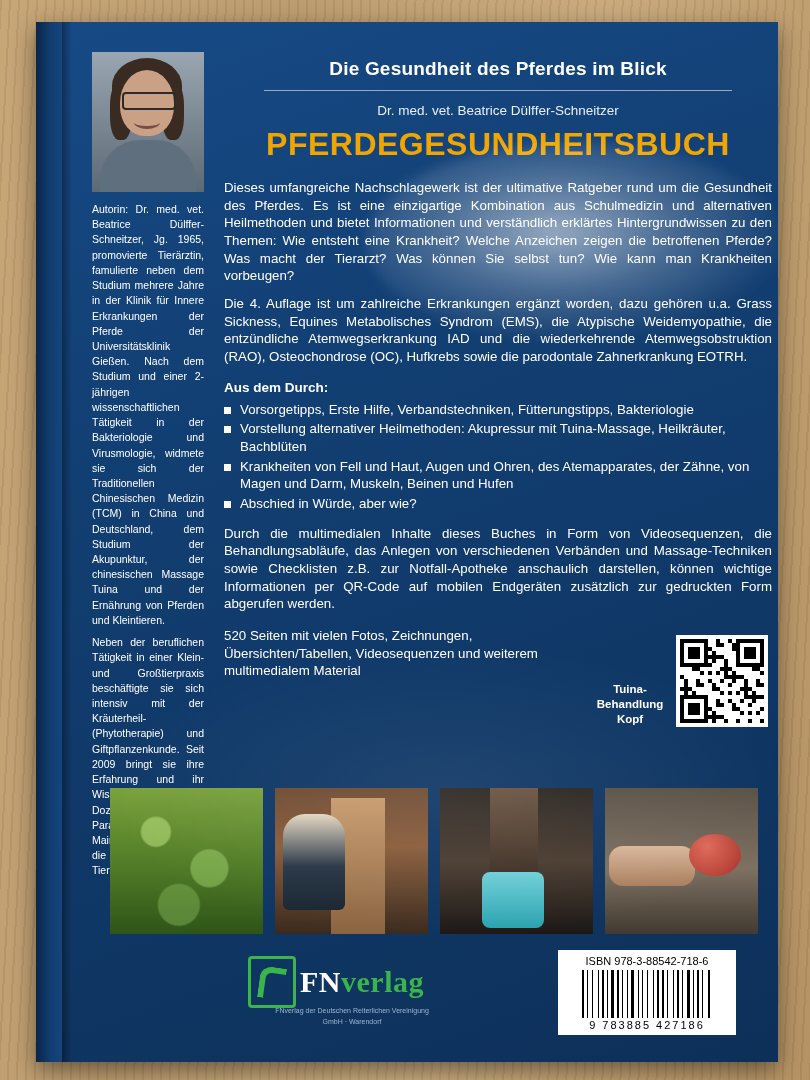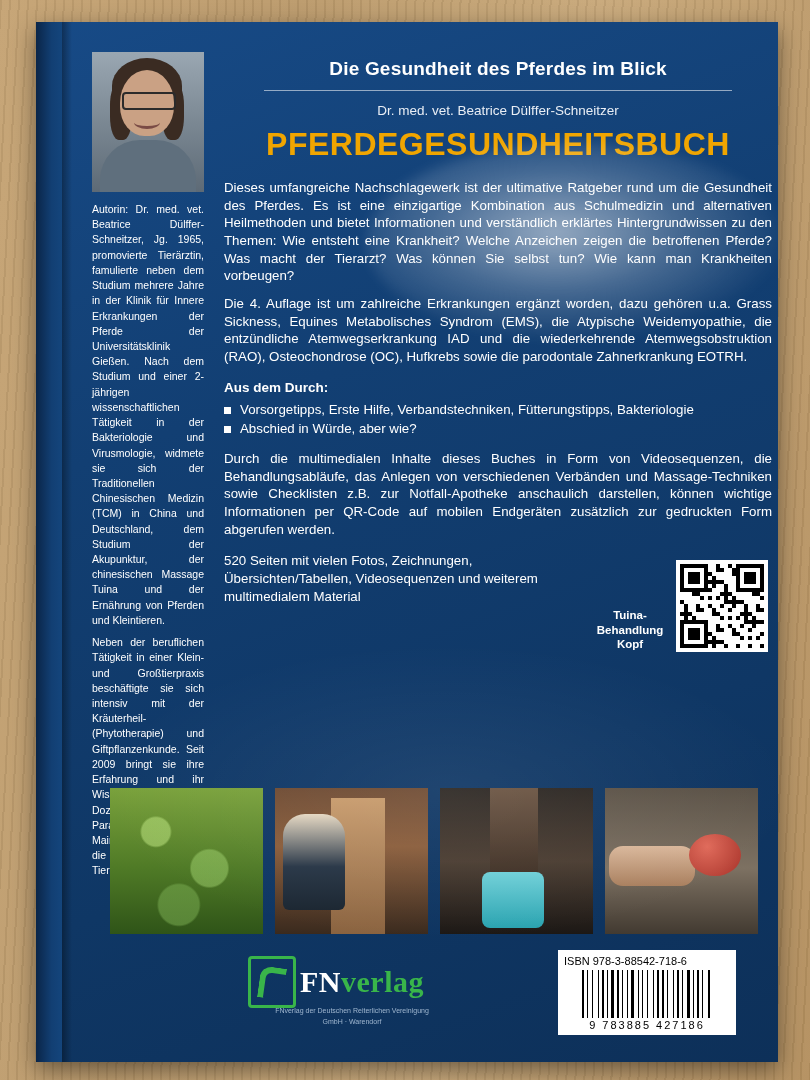--- a/index.html
+++ b/index.html
@@ -359,21 +359,21 @@
     position: absolute;
     right: 42px; top: 0;
     width: 178px;
     background: #ffffff;
     padding: 5px 6px 4px 6px;
     box-sizing: border-box;
   }
   .isbn-text {
     font-size: 11px;
     color: #000;
-    text-align: left;
+    text-align: center;
     margin-bottom: 3px;
     font-family: "Liberation Sans", sans-serif;
   }
   .barcode {
     height: 48px;
     display: flex;
     align-items: stretch;
     gap: 1px;
     justify-content: center;
   }
@@ -416,20 +416,22 @@
       <div class="rule"></div>
       <div class="author-line">Dr. med. vet. Beatrice Dülffer-Schneitzer</div>
       <div class="title">PFERDEGESUNDHEITSBUCH</div>
 
       <p class="para">Dieses umfangreiche Nachschlagewerk ist der ultimative Ratgeber rund um die Gesundheit des Pferdes. Es ist eine einzigartige Kombination aus Schulmedizin und alternativen Heilmethoden und bietet Informationen und verständlich erklärtes Hintergrundwissen zu den Themen: Wie entsteht eine Krankheit? Welche Anzeichen zeigen die betroffenen Pferde? Was macht der Tierarzt? Was können Sie selbst tun? Wie kann man Krankheiten vorbeugen?</p>
       <p class="para">Die 4. Auflage ist um zahlreiche Erkrankungen ergänzt worden, dazu gehören u.a. Grass Sickness, Equines Metabolisches Syndrom (EMS), die Atypische Weidemyopathie, die entzündliche Atemwegserkrankung IAD und die wiederkehrende Atemwegsobstruktion (RAO), Osteochondrose (OC), Hufkrebs sowie die parodontale Zahnerkrankung EOTRH.</p>
 
       <div class="subhead">Aus dem Durch:</div>
       <ul class="bullets">
         <li>Vorsorgetipps, Erste Hilfe, Verbandstechniken, Fütterungstipps, Bakteriologie</li>
+        <li>Vorstellung alternativer Heilmethoden: Akupressur mit Tuina-Massage, Heilkräuter, Bachblüten</li>
+        <li>Krankheiten von Fell und Haut, Augen und Ohren, des Atemapparates, der Zähne, von Magen und Darm, Muskeln, Beinen und Hufen</li>
         <li>Abschied in Würde, aber wie?</li>
       </ul>
 
       <p class="para closing">Durch die multimedialen Inhalte dieses Buches in Form von Videosequenzen, die Behandlungsabläufe, das Anlegen von verschiedenen Verbänden und Massage-Techniken sowie Checklisten z.B. zur Notfall-Apotheke anschaulich darstellen, können wichtige Informationen per QR-Code auf mobilen Endgeräten zusätzlich zur gedruckten Form abgerufen werden.</p>
 
       <div style="position:relative; min-height:100px;">
         <div class="pages-note" style="width:330px;">520 Seiten mit vielen Fotos, Zeichnungen, Übersichten/Tabellen, Videosequenzen und weiterem multimedialem Material</div>
         <div class="qr-block">
           <div class="qr-caption">Tuina-Behandlung Kopf</div>
           <div class="qr">

